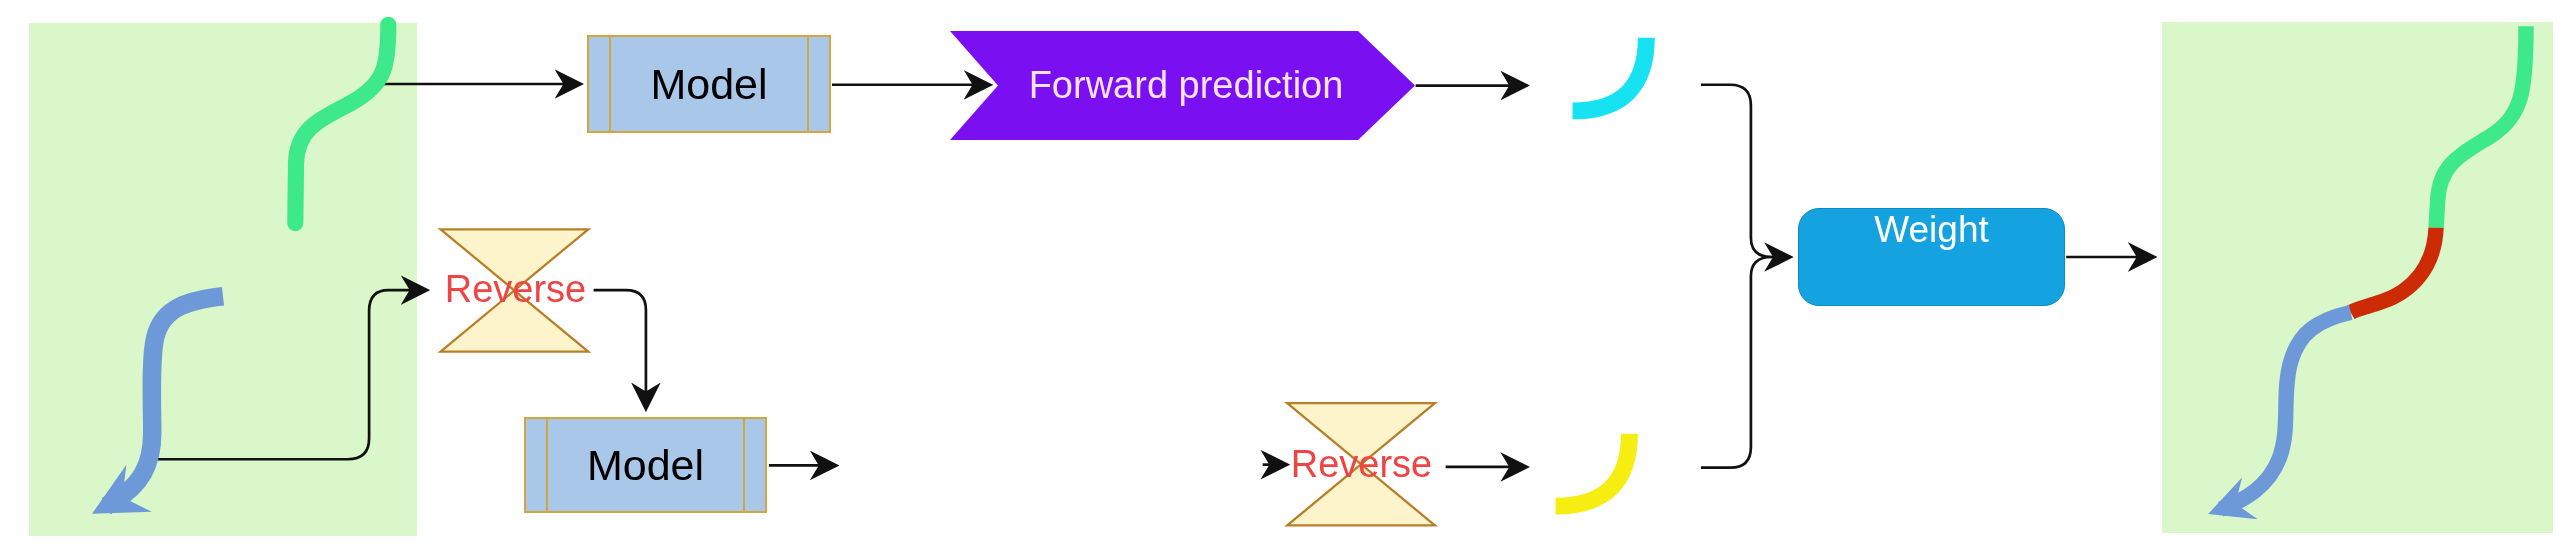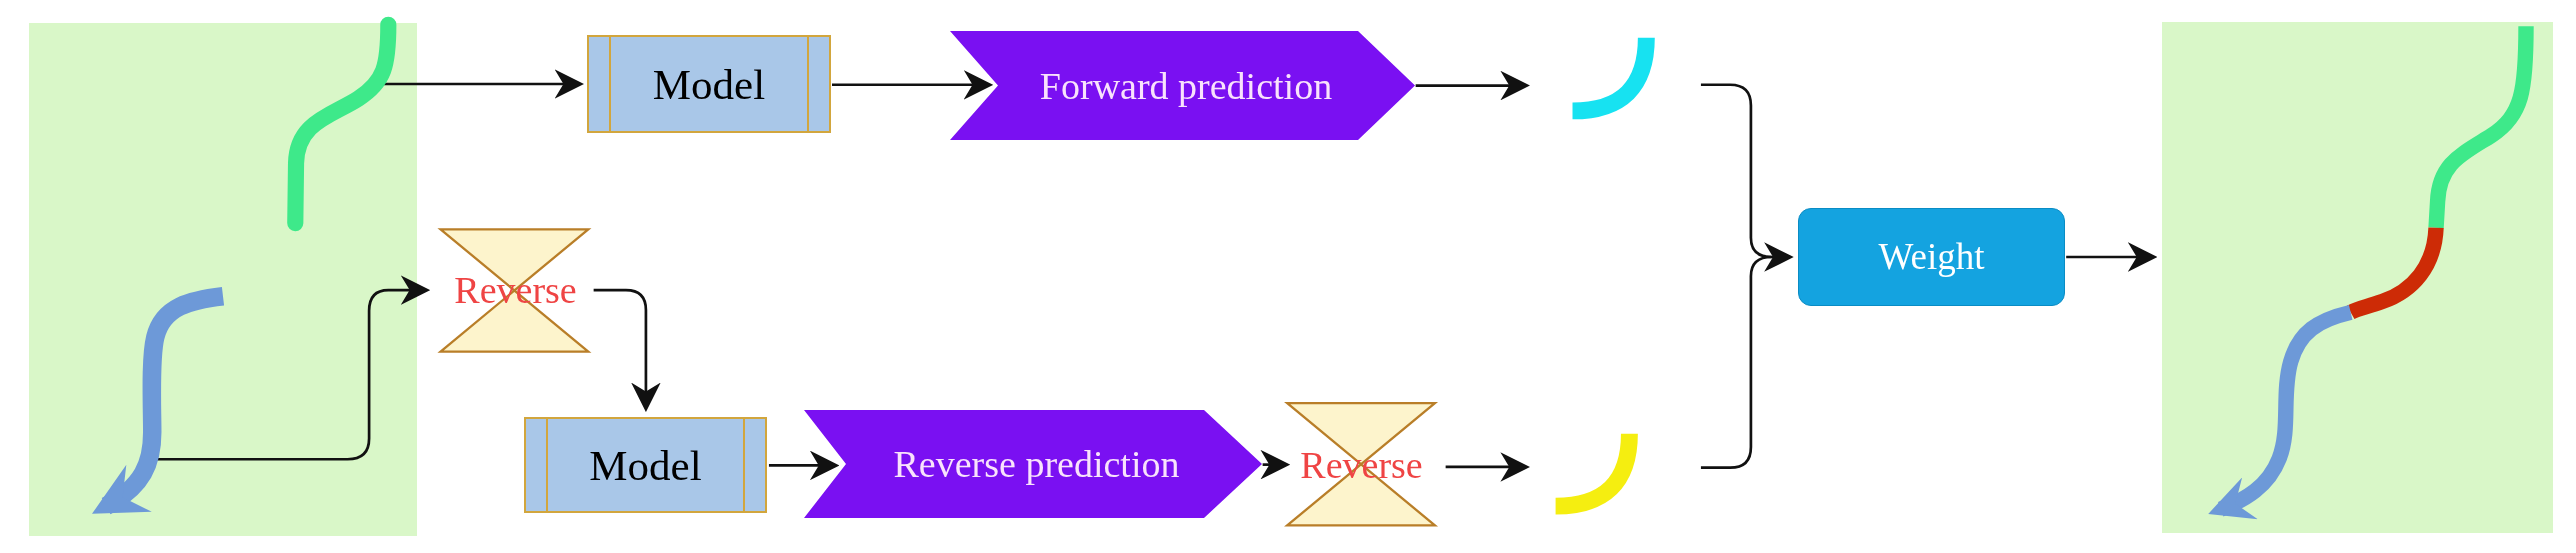--- a/index.html
+++ b/index.html
@@ -2,21 +2,21 @@
 <html style="--panel_green: #d9f7c8; --accent_purple: #7a10f2; --chevron_text: #f9e2fc; --model_fill: #a9c7e8; --model_border: #d2a63d; --hourglass_fill: #fdf4cc; --hourglass_border: #b97e28; --weight_fill: #14a3e0; --weight_border: #0a8cc4; --curve_green: #3ee98a; --curve_blue: #6d99d8; --curve_cyan: #17e2f1; --curve_yellow: #f5ee10; --curve_red: #cd2b06; --line_black: #111111;font-size:12.3px"><head>
 <meta charset="utf-8">
 <style>
   html, body { margin: 0; padding: 0; background: #ffffff; }
   * { box-sizing: border-box; }
   .canvas {
     position: relative;
     width: 2576px;
     height: 554px;
     background: #ffffff;
-    font-family: Liberation Serif, serif;
+    font-family: Liberation Sans, sans-serif;
     overflow: hidden;
   }
   .panel {
     position: absolute;
     background: var(--panel_green, #d9f7c8);
   }
   .panel-left  { left: 29px;   top: 23px; width: 388px; height: 513px; }
   .panel-right { left: 2162px; top: 21.5px; width: 391px; height: 511px; }
 
   .overlay {
@@ -71,23 +71,23 @@
   .chev-reverse {
     left: 804px; top: 410px; width: 458px; height: 108px;
     clip-path: polygon(0 0, 400px 0, 100% 50%, 400px 100%, 0 100%, 42px 50%);
   }
 
   .weight-box {
     position: absolute;
     left: 1798px; top: 208px; width: 267px; height: 98px;
     background: var(--weight_fill, #14a3e0);
     border: 1.5px solid var(--weight_border, #0a8cc4);
-    border-radius: 13px;
+    border-radius: 21px;
     color: #ffffff;
-    display: flex; flex-direction: column; align-items: center; justify-content: center;
+    display: flex; flex-direction: column; align-items: center; 
     font-size: 37px; line-height: 1.15;
   }
 
   .rev-label {
     position: absolute;
     width: 231px; height: 57px;
     display: flex; align-items: center; justify-content: center;
     font-size: 38px; color: #ef4444;
     white-space: nowrap;
   }
@@ -141,23 +141,20 @@
   </div>
 
   <div class="model-box model-bottom">
     <span>Model</span>
   </div>
 
   <div class="chevron chev-forward">
     <span>Forward prediction</span>
   </div>
 
-  <div class="chevron chev-reverse">
-    <span>Reverse prediction</span>
-  </div>
 
   <div class="weight-box">
     <span>Weight</span>
   </div>
 
   <div class="rev-label rev-label-top">Reverse</div>
   <div class="rev-label rev-label-bottom">Reverse</div>
 
 </div>
 

